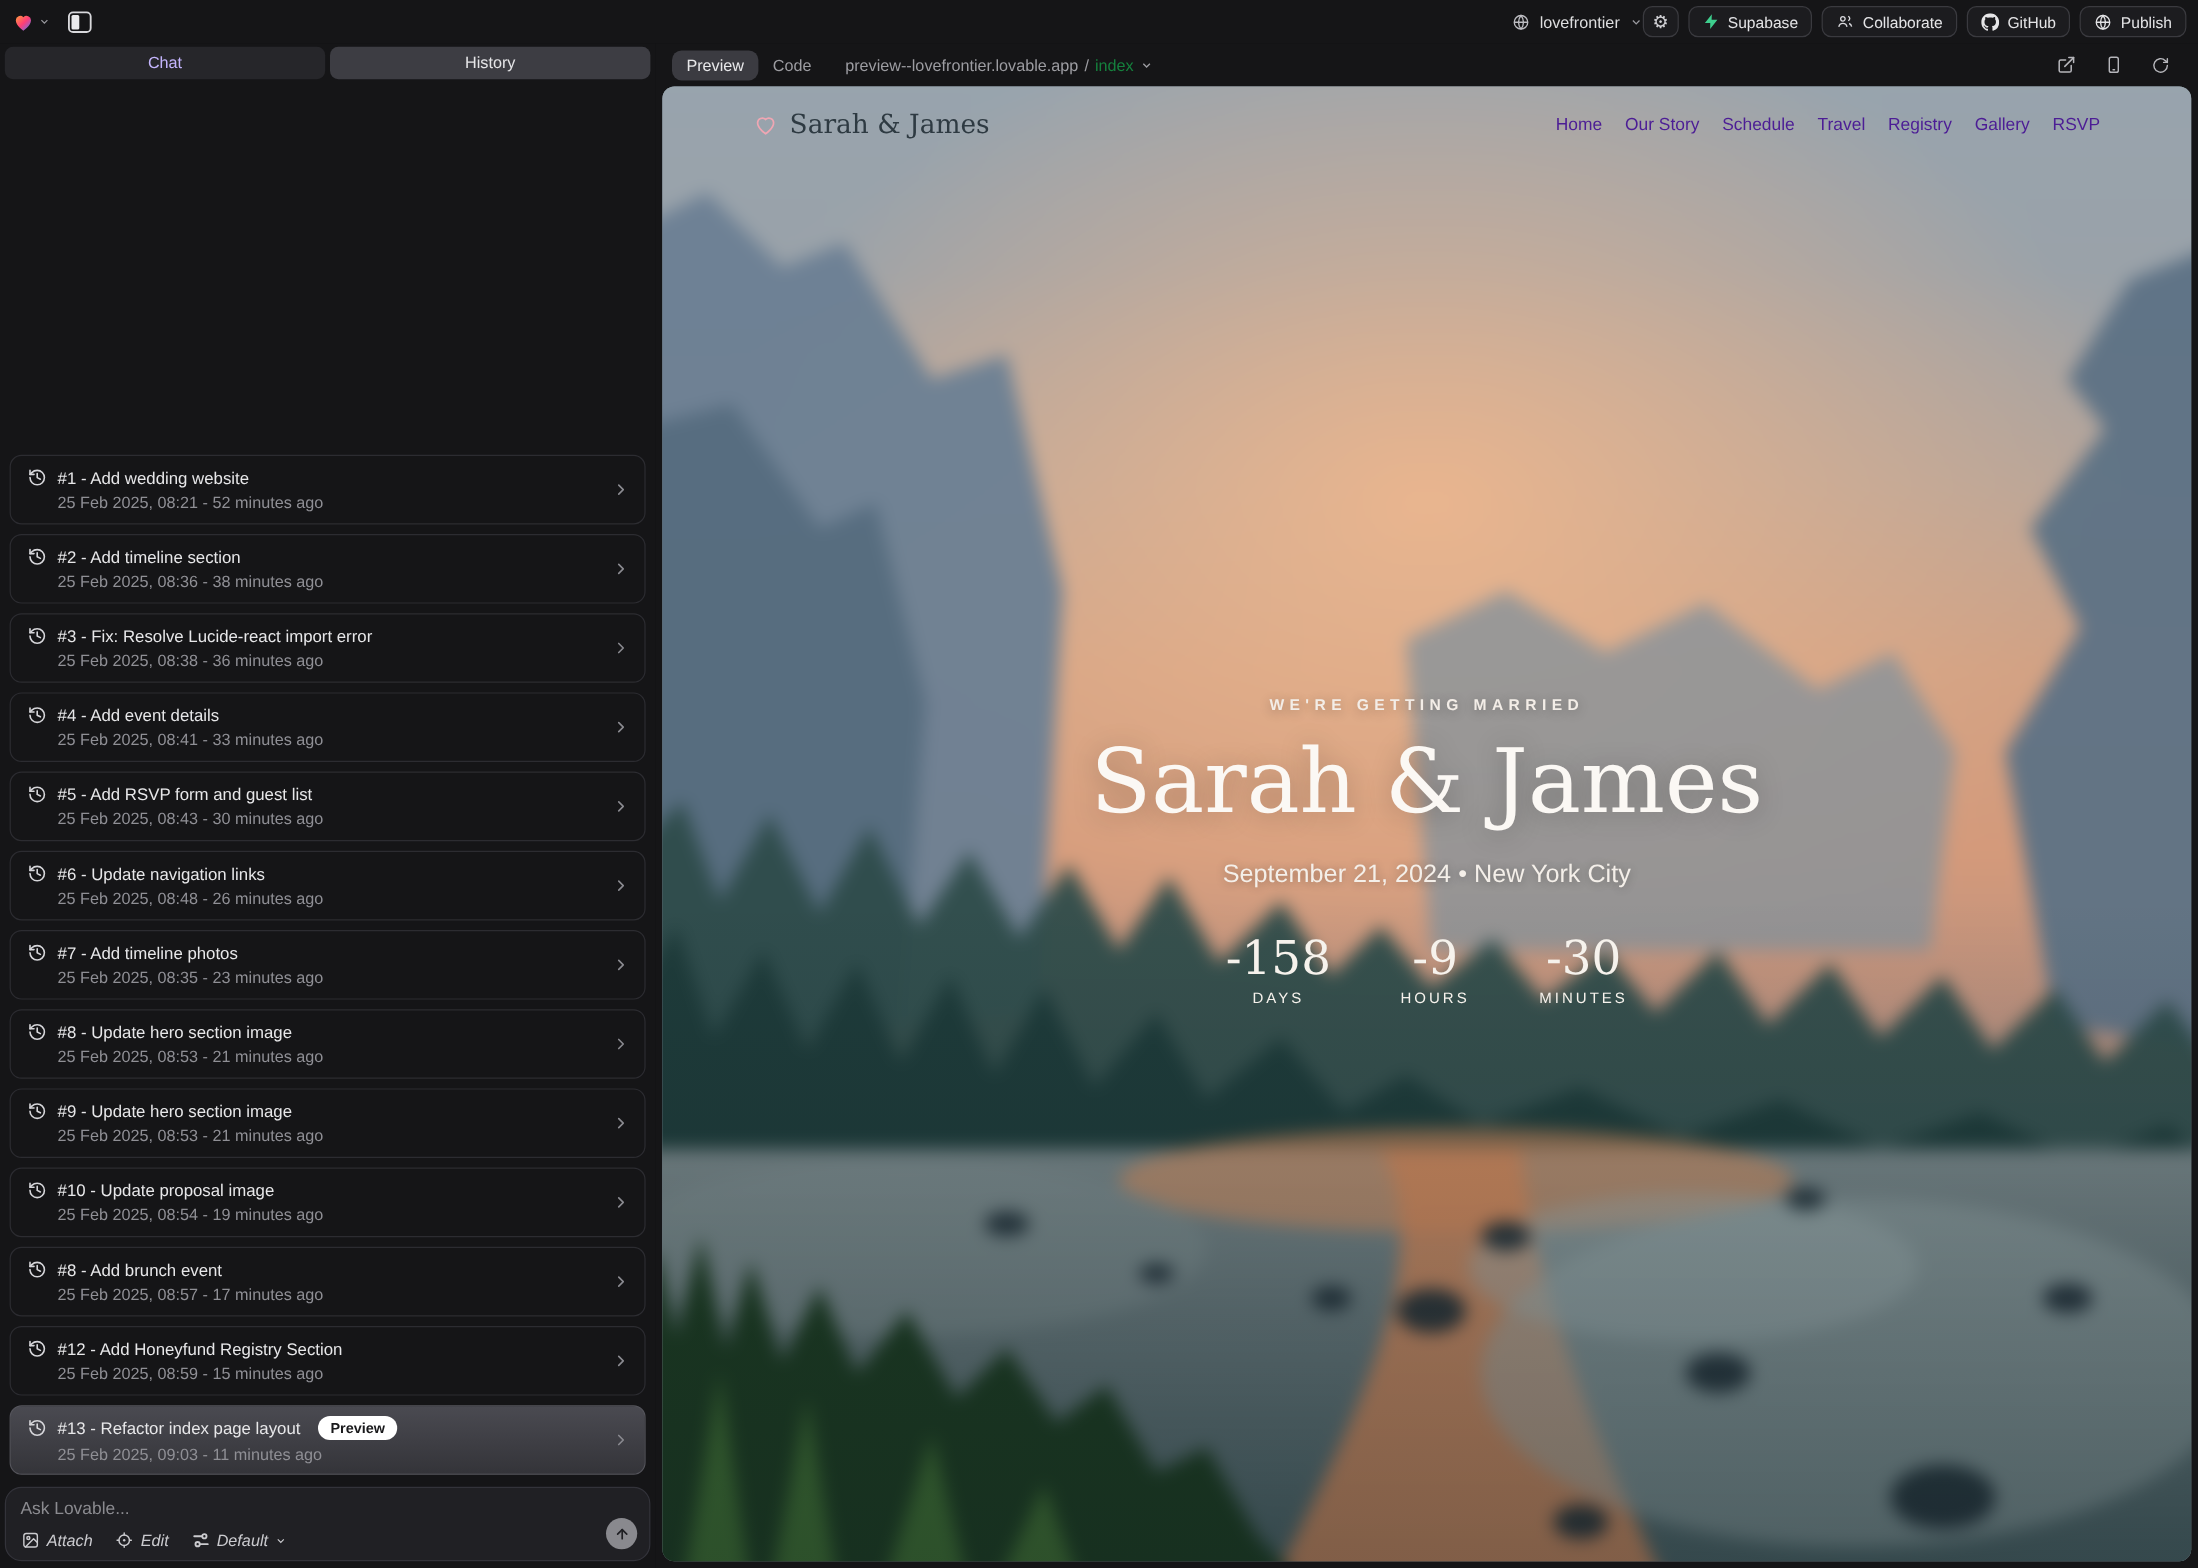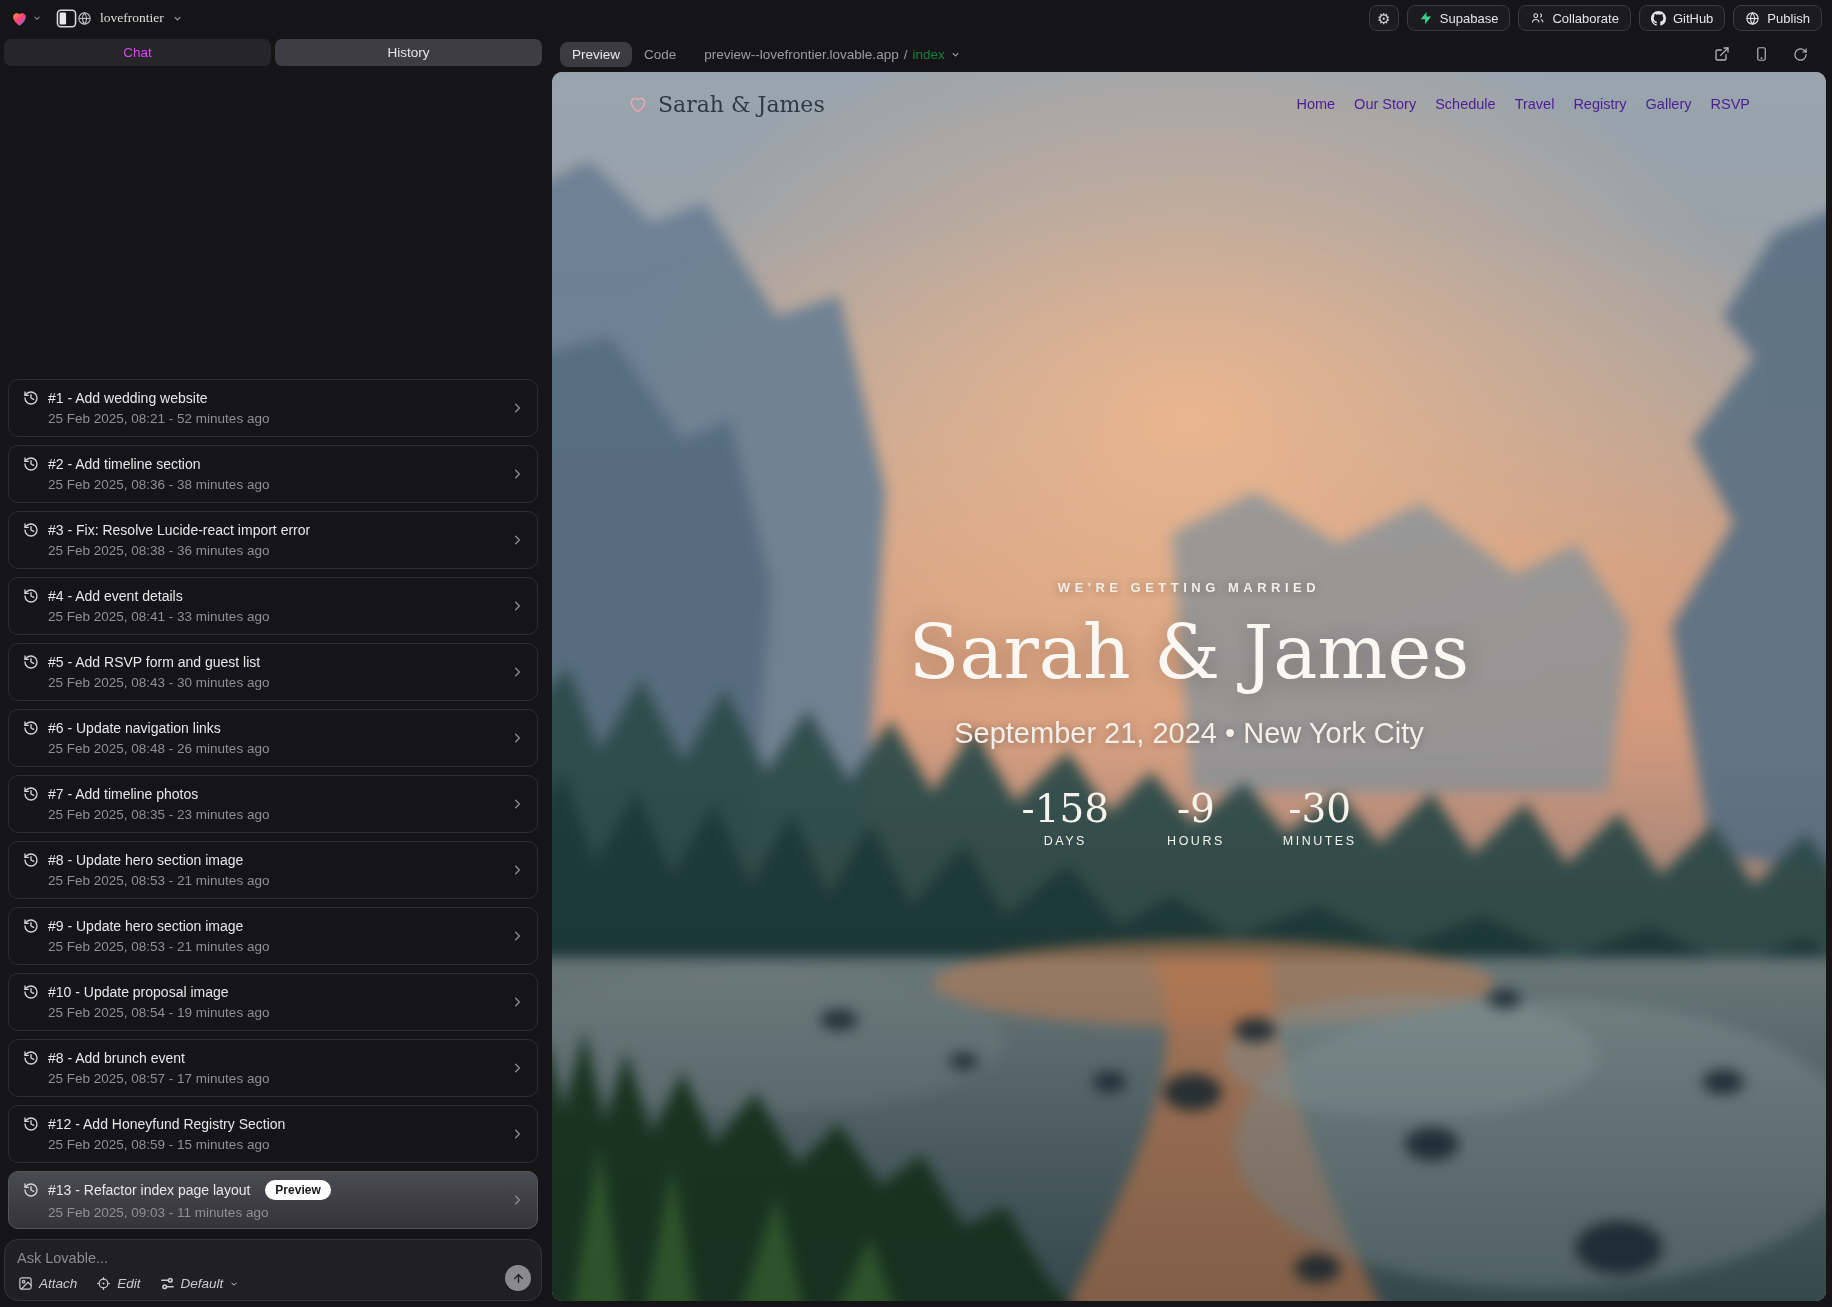--- a/index.html
+++ b/index.html
@@ -4,38 +4,38 @@
 <style>
   * { margin:0; padding:0; box-sizing:border-box; }
   html,body { width:1832px; height:1307px; overflow:hidden; background:#101012;
               font-family:"Liberation Sans", sans-serif; }
   svg { display:block; }
 
   
   .topbar { height:36px; display:flex; align-items:center; padding:0 10px; background:#151517; }
   .tb-left { display:flex; align-items:center; gap:14px; }
   .logo-btn { display:flex; align-items:center; gap:3px; cursor:pointer; }
-  .tb-center { flex:1; display:flex; justify-content:flex-start;font-family:Liberation Serif, serif; }
+  .tb-center { flex:1; display:flex; justify-content:flex-end; }
   .project { display:flex; align-items:center; gap:8px; color:#dededf; font-size:13.5px; }
   .tb-right { display:flex; align-items:center; gap:8px; }
   .tb-btn { height:26px; padding:0 11px; border:1px solid #3a3a3f; background:#1c1c1f;
             border-radius:8px; color:#e4e4e6; font-size:13px; display:flex; align-items:center; gap:7px; }
   .tb-btn.icon-only { width:30px; padding:0; justify-content:center; }
   .gear-glyph { font-size:15px; color:#d2d2d6; line-height:1; }
 
   
   .main { display:flex; height:1271px; }
   .left { width:546px; display:flex; flex-direction:column; padding:3px 4px 6px; background:#151517; }
   .right { flex:1; display:flex; flex-direction:column; padding:0 6px 6px; background:#151517; }
 
   
   .tabs { display:flex; gap:4px; }
   .tab { flex:1; height:27px; border-radius:7px; display:flex; align-items:center; justify-content:center;
          font-size:13.5px; }
-  .tab.inactive { background:#26262a; color:#d946ef; }
+  .tab.inactive { background:#26262a; color:#c4b5fd; }
   .tab.active { background:#3d3d43; color:#e5e5e7; }
 
   .hist { margin-top:auto; display:flex; flex-direction:column; gap:8px; padding:0 4px; }
   .card { height:58px; border:1px solid #2c2c31; border-radius:10px; position:relative;
           display:flex; flex-direction:column; justify-content:center; padding:0 14px; }
   .card .row1 { display:flex; align-items:center; gap:9px; font-size:14px; color:#e7e7e9; }
   .card .ts { margin-left:25px; margin-top:5px; font-size:13.5px; color:#8f8f95; }
   .card .chev { position:absolute; right:12px; top:50%; transform:translateY(-50%); color:#8a8a90; }
   .card.current { background:linear-gradient(180deg,#4a4a51,#343439); border-color:#55555c; }
   .badge { background:#ffffff; color:#1a1a1c; font-size:12px; font-weight:700;
@@ -71,21 +71,21 @@
            font-size:22px; color:#2e3a42; }
   .nav { margin-left:auto; display:flex; gap:19px; font-size:14.5px; color:#4c1d95; font-weight:500;text-align:center; }
   .nav a { color:inherit; text-decoration:none; }
 
   .hero { position:absolute; inset:0; z-index:2; display:flex; flex-direction:column; align-items:center;
           padding-top:508px; text-align:center; color:#f6f2ec; }
   .eyebrow { font-size:13px; letter-spacing:4.5px; font-weight:600; color:#f3ede7;
              text-shadow:0 1px 10px rgba(0,0,0,.3); }
   .h-title { font-family:"DejaVu Serif", serif; font-weight:400; font-size:74px; margin-top:14px;
              color:#fbf8f4; text-shadow:0 2px 22px rgba(0,0,0,.25); }
-  .h-date { font-size:29px; margin-top:22px; color:#f4efe9; text-shadow:0 1px 8px rgba(0,0,0,.3); }
+  .h-date { font-size:21px; margin-top:22px; color:#f4efe9; text-shadow:0 1px 8px rgba(0,0,0,.3); }
   .count { display:flex; gap:58px; margin-top:36px; }
   .count .col { display:flex; flex-direction:column; align-items:center; }
   .cv { font-family:"DejaVu Serif", serif; font-size:39px; }
   .cl { font-size:12.5px; letter-spacing:2.5px; margin-top:3px; }
 </style>
 </head>
 <body>
 
 <header class="topbar">
   <div class="tb-left">

